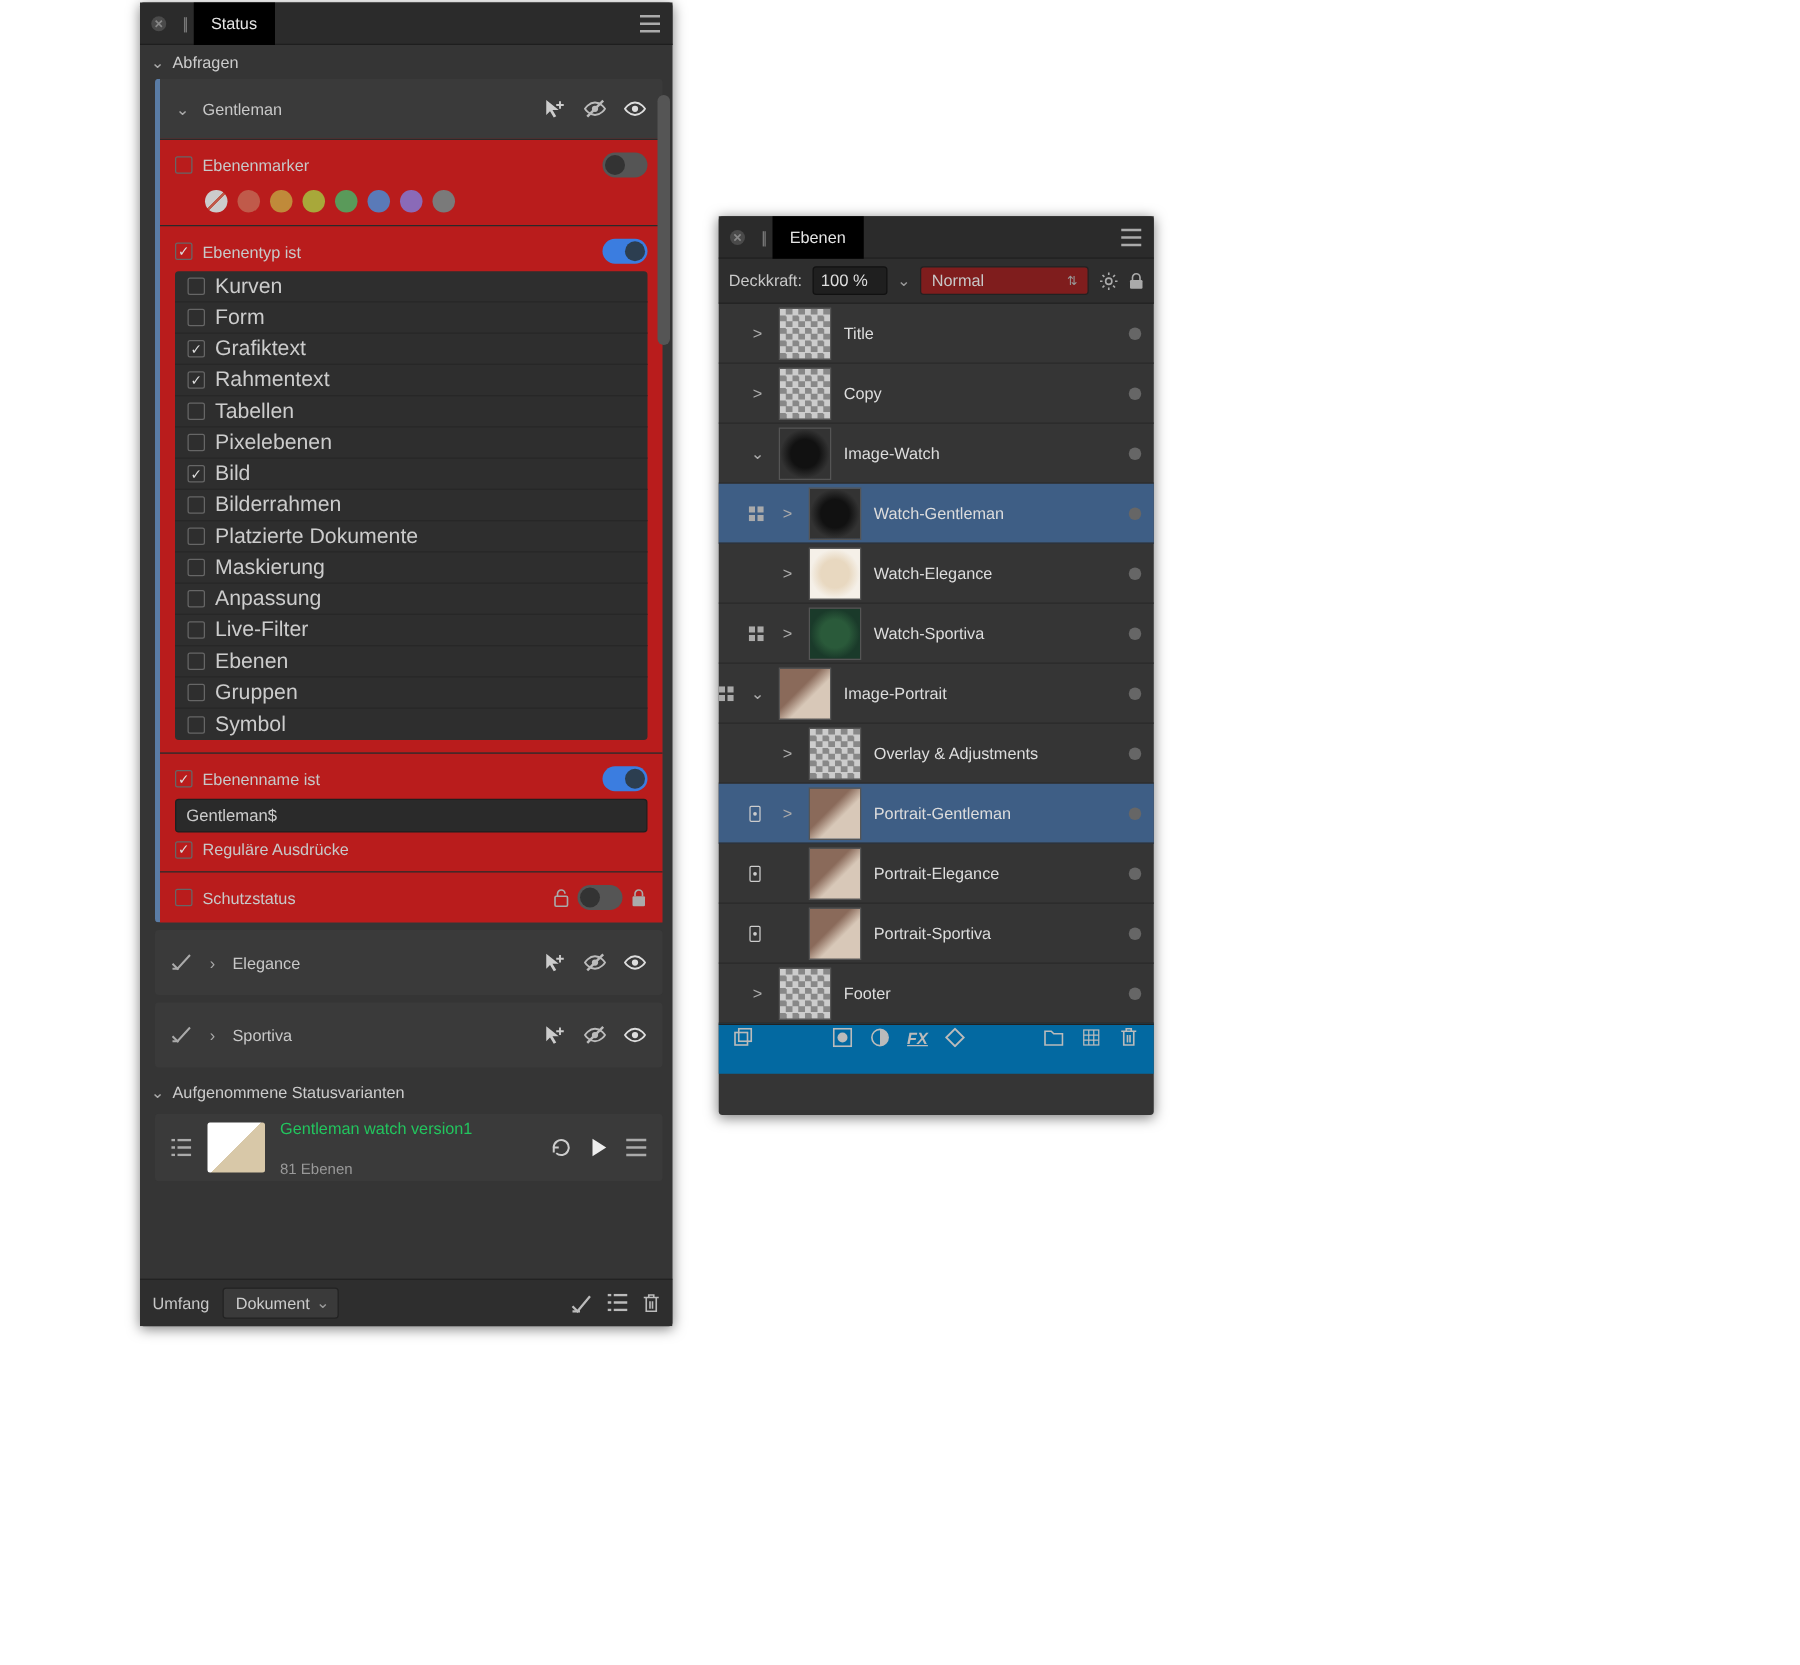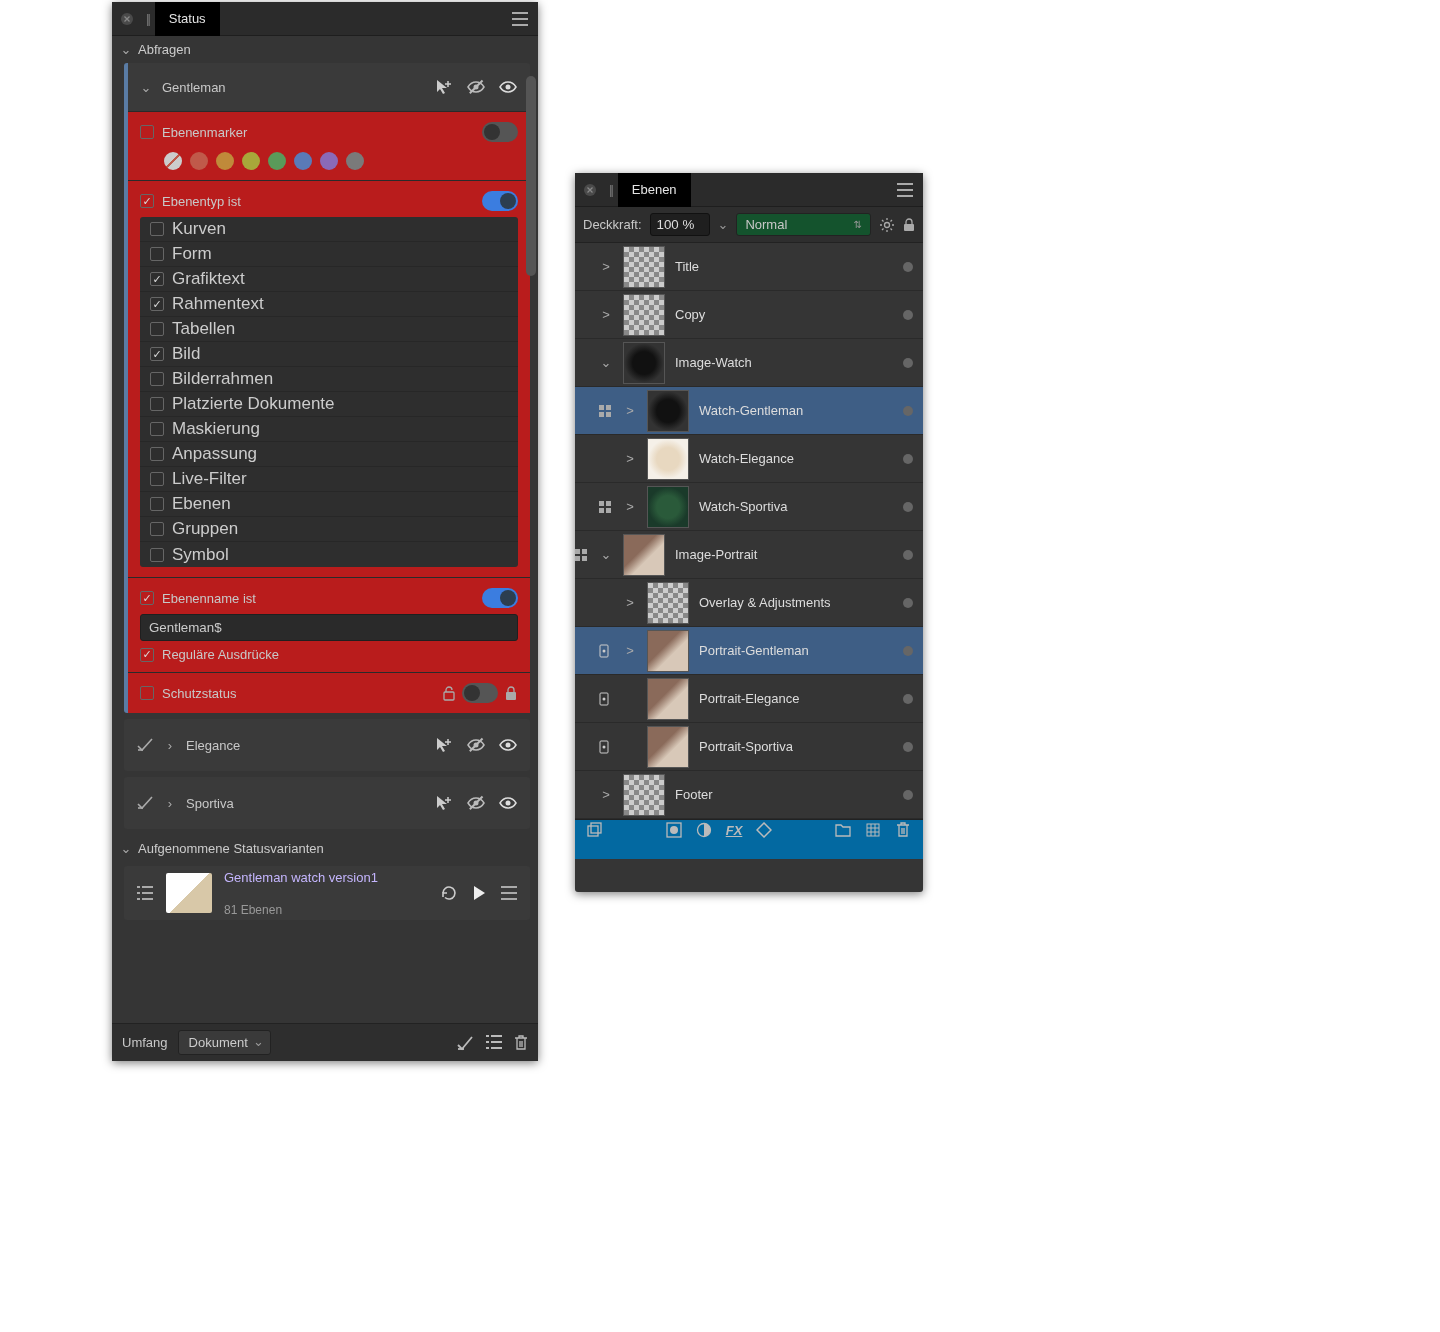--- a/index.html
+++ b/index.html
@@ -41,21 +41,21 @@
 .thumb{width:46px;height:40px;background:linear-gradient(135deg,#fff 50%,#d8c8a8 50%);border-radius:2px;flex-shrink:0}
 .snap-info{flex:1}
 .snap-actions{display:flex;gap:14px;align-items:center}
 .footer{position:absolute;bottom:0;left:0;right:0;height:38px;background:#2e2e2e;display:flex;align-items:center;padding:0 10px;gap:10px;border-top:1px solid #222}
 .select{background:#3a3a3a;border:1px solid #222;border-radius:3px;padding:4px 22px 4px 10px;color:#ccc;position:relative}
 .select::after{content:"⌄";position:absolute;right:6px;top:3px;color:#999}
 .footer-icons{margin-left:auto;display:flex;gap:12px}
 
 .layers-toolbar{display:flex;align-items:center;padding:6px 8px;gap:8px;background:#2e2e2e;border-bottom:1px solid #222}
 .opacity-input{background:#1f1f1f;border:1px solid #111;border-radius:3px;padding:3px 6px;color:#ddd;width:60px}
-.blend{flex:1;background:#14532d;border:1px solid #222;border-radius:3px;padding:3px 8px;display:flex;align-items:center;justify-content:space-between}
+.blend{flex:1;background:#7f1d1d;border:1px solid #222;border-radius:3px;padding:3px 8px;display:flex;align-items:center;justify-content:space-between}
 .layer-row{display:flex;align-items:center;height:48px;border-bottom:1px solid #2a2a2a;padding-right:10px;gap:10px}
 .layer-row.sel{background:#3e5e85}
 .indent{width:14px;flex-shrink:0}
 .expand{width:14px;text-align:center;color:#aaa;flex-shrink:0}
 .layer-thumb{width:42px;height:42px;border:1px solid #555;background:repeating-conic-gradient(#888 0 25%,#ccc 0 50%) 0 0/10px 10px;flex-shrink:0}
 .layer-thumb.dark{background:radial-gradient(circle,#111 40%,#333 70%)}
 .layer-thumb.light{background:radial-gradient(circle,#e8d8c0 40%,#f5f0e8 70%)}
 .layer-thumb.green{background:radial-gradient(circle,#2a5a3a 40%,#1a3a2a 70%)}
 .layer-thumb.photo{background:linear-gradient(135deg,#8a6a5a 40%,#d8c8b8 60%)}
 .layer-name{flex:1;color:#ddd}
@@ -162,20 +162,24 @@
             </div>
             <div class="type-item">
               <span class="check on"></span>
               <span>Rahmentext</span>
             </div>
             <div class="type-item">
               <span class="check "></span>
               <span>Tabellen</span>
             </div>
             <div class="type-item">
+              <span class="check "></span>
+              <span>Pixelebenen</span>
+            </div>
+            <div class="type-item">
               <span class="check on"></span>
               <span>Bild</span>
             </div>
             <div class="type-item">
               <span class="check "></span>
               <span>Bilderrahmen</span>
             </div>
             <div class="type-item">
               <span class="check "></span>
               <span>Platzierte Dokumente</span>
@@ -313,21 +317,21 @@
     </div>
 
     <div class="snapshot">
       <div class="mini-left">
           <svg width="16" height="14" viewBox="0 0 16 14">
             <path d="M0 1h3M0 7h3M0 13h3M5 1h11M5 7h11M5 13h11" stroke="#aaa" stroke-width="2"></path>
           </svg>
         </div>
       <div class="thumb"></div>
       <div class="snap-info">
-        <div style="color:#c4b5fd">Gentleman watch version1</div>
+        <div style="color:#22c55e">Gentleman watch version1</div>
         <div style="color:#999;font-size:12px;margin-top:18px">81 Ebenen</div>
       </div>
       <div class="snap-actions">
         <div>
             <svg width="18" height="18" viewBox="0 0 18 18">
               <path d="M3 9 a6 6 0 1 1 2 4.5" fill="none" stroke="#ccc" stroke-width="1.6"></path>
               <path d="M3 13 L3 9 L7 9" fill="none" stroke="#ccc" stroke-width="1.6"></path>
             </svg>
           </div>
         <div>

